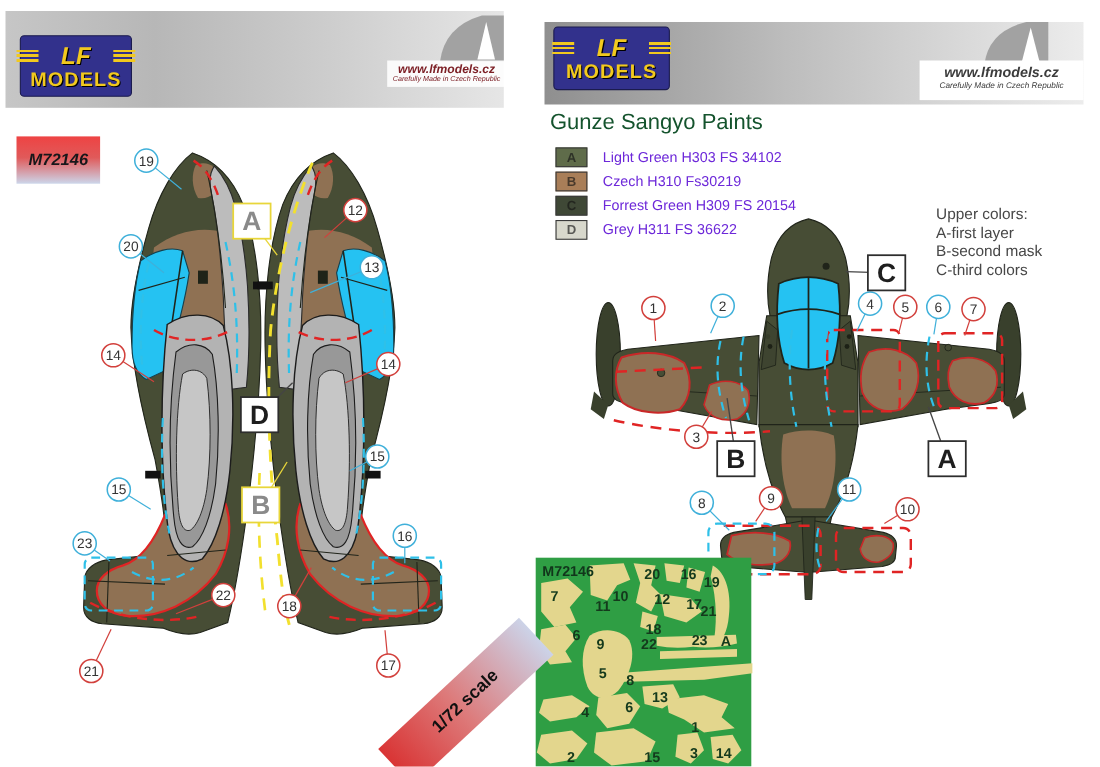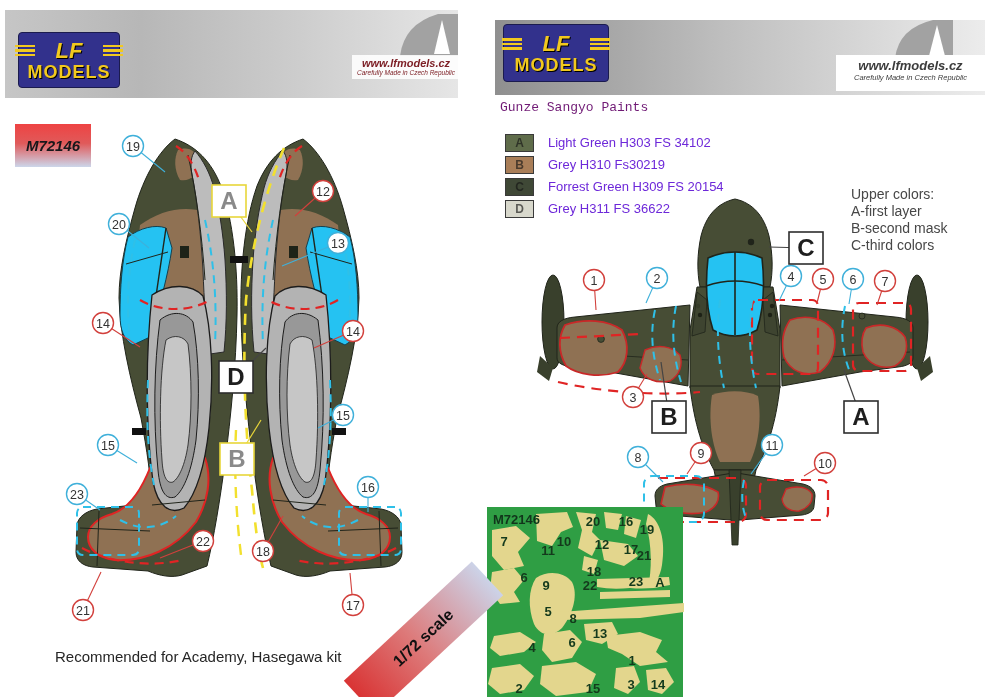--- a/index.html
+++ b/index.html
@@ -32,21 +32,21 @@
              text-align:center;color:#3c3c3c;z-index:4;padding-top:3px;box-sizing:border-box;}
   .www-right .url{font-size:13px;font-weight:bold;font-style:italic;line-height:15px;}
   .www-right .tag{font-size:7.5px;font-style:italic;line-height:9px;}
   .sail{position:absolute;z-index:3;}
   
   .badge{position:absolute;left:15px;top:124px;width:76px;height:43px;
          background:linear-gradient(180deg,#ee4343 0%,#e05a5a 45%,#ccd6ea 100%);
          display:flex;align-items:center;justify-content:center;
          font-weight:bold;font-style:italic;font-size:15px;color:#17171a;}
   
-  .paints-heading{position:absolute;left:500px;top:100px;font-size:13px;color:#701a75;font-family:Liberation Mono, monospace;}
+  .paints-heading{position:absolute;left:500px;top:100px;font-size:20px;color:#14532d;}
   .paint-row{position:absolute;left:505px;height:17px;display:flex;align-items:center;}
   .swatch{width:27px;height:16px;border:1px solid #3a3a3a;position:relative;flex:0 0 auto;}
   .swatch span{position:absolute;left:0;top:0;width:100%;height:100%;display:flex;align-items:center;justify-content:center;
                font-size:12px;font-weight:bold;color:rgba(20,20,20,.65);}
   .paint-label{margin-left:14px;font-size:13px;color:#6d28d9;white-space:nowrap;}
   
   .layers-note{position:absolute;left:851px;top:186px;font-size:14px;color:#474747;line-height:17px;}
   
   .recommend{position:absolute;left:55px;top:648px;font-size:15px;color:#262626;}
   .scale-banner{position:absolute;left:336px;top:615px;width:175px;height:46px;
@@ -102,21 +102,21 @@
   <div class="paint-row" style="top:134px;">
     <span class="swatch" style="background: rgb(95, 108, 74);">
         <span>A</span>
       </span>
     <span class="paint-label">Light Green H303 FS 34102</span>
   </div>
   <div class="paint-row" style="top:156px;">
     <span class="swatch" style="background: rgb(169, 126, 88);">
         <span>B</span>
       </span>
-    <span class="paint-label">Grey H310 Fs30219</span>
+    <span class="paint-label">Czech H310 Fs30219</span>
   </div>
   <div class="paint-row" style="top:178px;">
     <span class="swatch" style="background: rgb(63, 72, 54);">
         <span>C</span>
       </span>
     <span class="paint-label">Forrest Green H309 FS 20154</span>
   </div>
   <div class="paint-row" style="top:200px;">
     <span class="swatch" style="background: rgb(216, 216, 204);">
         <span>D</span>
@@ -406,17 +406,16 @@
         <text x="806" y="256" text-anchor="middle" font-size="24" font-weight="bold" fill="#1e1e1e">C</text>
         <line x1="669" y1="417" x2="661" y2="362" stroke="#444444" stroke-width="1.2"></line>
         <rect x="652" y="401" width="34" height="32" fill="#ffffff" stroke="#2d2d2d" stroke-width="1.6"></rect>
         <text x="669" y="425" text-anchor="middle" font-size="24" font-weight="bold" fill="#1e1e1e">B</text>
         <line x1="861" y1="417" x2="844" y2="370" stroke="#444444" stroke-width="1.2"></line>
         <rect x="844" y="401" width="34" height="32" fill="#ffffff" stroke="#2d2d2d" stroke-width="1.6"></rect>
         <text x="861" y="425" text-anchor="middle" font-size="24" font-weight="bold" fill="#1e1e1e">A</text>
       </g>
   </svg>
 
-  <div class="recommend">Recommended for Academy, Hasegawa kit</div>
   <div class="scale-banner">
     <span>1/72 scale</span>
   </div>
 </div>
 
 </body></html>

